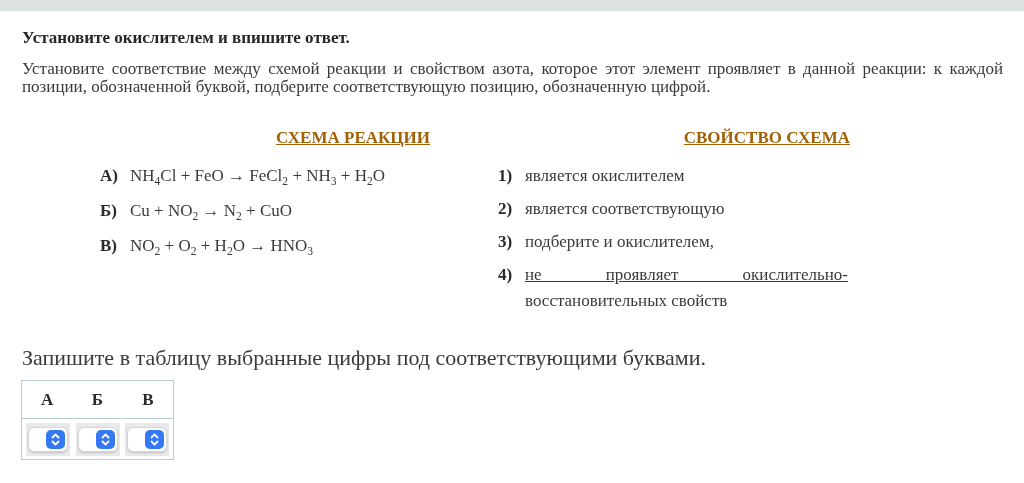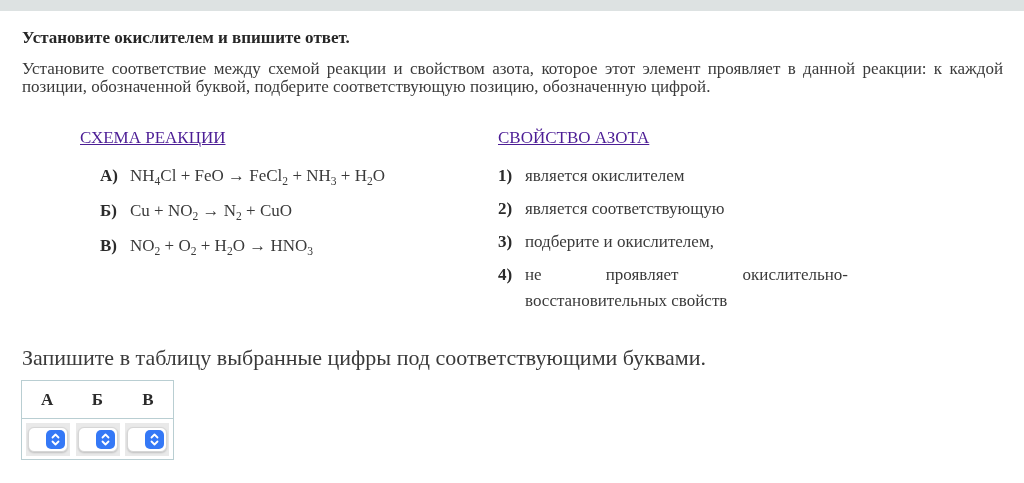--- a/index.html
+++ b/index.html
@@ -11,34 +11,34 @@
   .topbar{position:absolute;top:0;left:0;width:1024px;height:11px;background:#dde2e2;}
   .title{position:absolute;top:28px;left:22px;font-size:17px;font-weight:bold;color:#262626;}
   .intro{
     position:absolute;top:60px;left:22px;width:981px;
     font-size:17px;line-height:18px;text-align:justify;color:#3a3a3a;
   }
   .col{position:absolute;top:128px;}
   .col-left{left:80px;width:350px;}
   .col-right{left:498px;width:352px;}
   .col-header{
-    text-align:left;font-weight:normal;text-decoration:underline;
-    font-size:17px;color:#4c1d95;
+    text-align:right;font-weight:bold;text-decoration:underline;
+    font-size:17px;color:#a16207;
   }
   .left-items{margin-top:15px;padding-left:20px;}
   .reaction-item{display:flex;line-height:26px;margin-bottom:9px;font-size:17px;}
   .reaction-item .label{width:30px;font-weight:bold;flex-shrink:0;color:#2b2b2b;}
   .equation{white-space:nowrap;}
   sub{font-size:0.68em;line-height:0;}
   .right-items{margin-top:15px;}
   .property-item{display:flex;margin-bottom:7px;font-size:17px;line-height:26px;}
   .property-item .label{width:27px;font-weight:bold;flex-shrink:0;color:#2b2b2b;}
   .property-text{width:323px;}
   .pline:empty{display:none;}
-  .spread{text-align:justify;text-align-last:justify;}
+  .spread{text-align:justify;text-align-last:justify;text-decoration:underline;}
   .footer{position:absolute;top:345px;left:22px;font-size:22px;}
   .answer-table{
     position:absolute;top:380px;left:21px;width:153px;box-sizing:border-box;
     border:1px solid #b9ced2;background:#fff;
   }
   .answer-header{display:flex;height:37px;border-bottom:1px solid #b9ced2;align-items:center;}
   .answer-header .hcell{flex:1;text-align:center;font-weight:bold;font-size:17px;color:#2b2b2b;}
   .answer-row{display:flex;height:40px;align-items:center;justify-content:space-between;padding:0 4px;}
   .select-cell{width:44px;height:33px;background:#e9e9e9;display:flex;align-items:center;justify-content:center;}
   .mac-select{
@@ -71,21 +71,21 @@
       <span class="equation">Cu + NO<sub>2</sub> → N<sub>2</sub> + CuO</span>
     </div>
     <div class="reaction-item">
       <span class="label">В)</span>
       <span class="equation">NO<sub>2</sub> + O<sub>2</sub> + H<sub>2</sub>O → HNO<sub>3</sub></span>
     </div>
   </div>
 </div>
 
 <div class="col col-right">
-  <div class="col-header">СВОЙСТВО АЗОТА</div>
+  <div class="col-header">СВОЙСТВО СХЕМА</div>
   <div class="right-items">
     <div class="property-item">
       <span class="label">1)</span>
       <span class="property-text">
         <span class="pline">является окислителем</span>
       </span>
     </div>
     <div class="property-item">
       <span class="label">2)</span>
       <span class="property-text">

